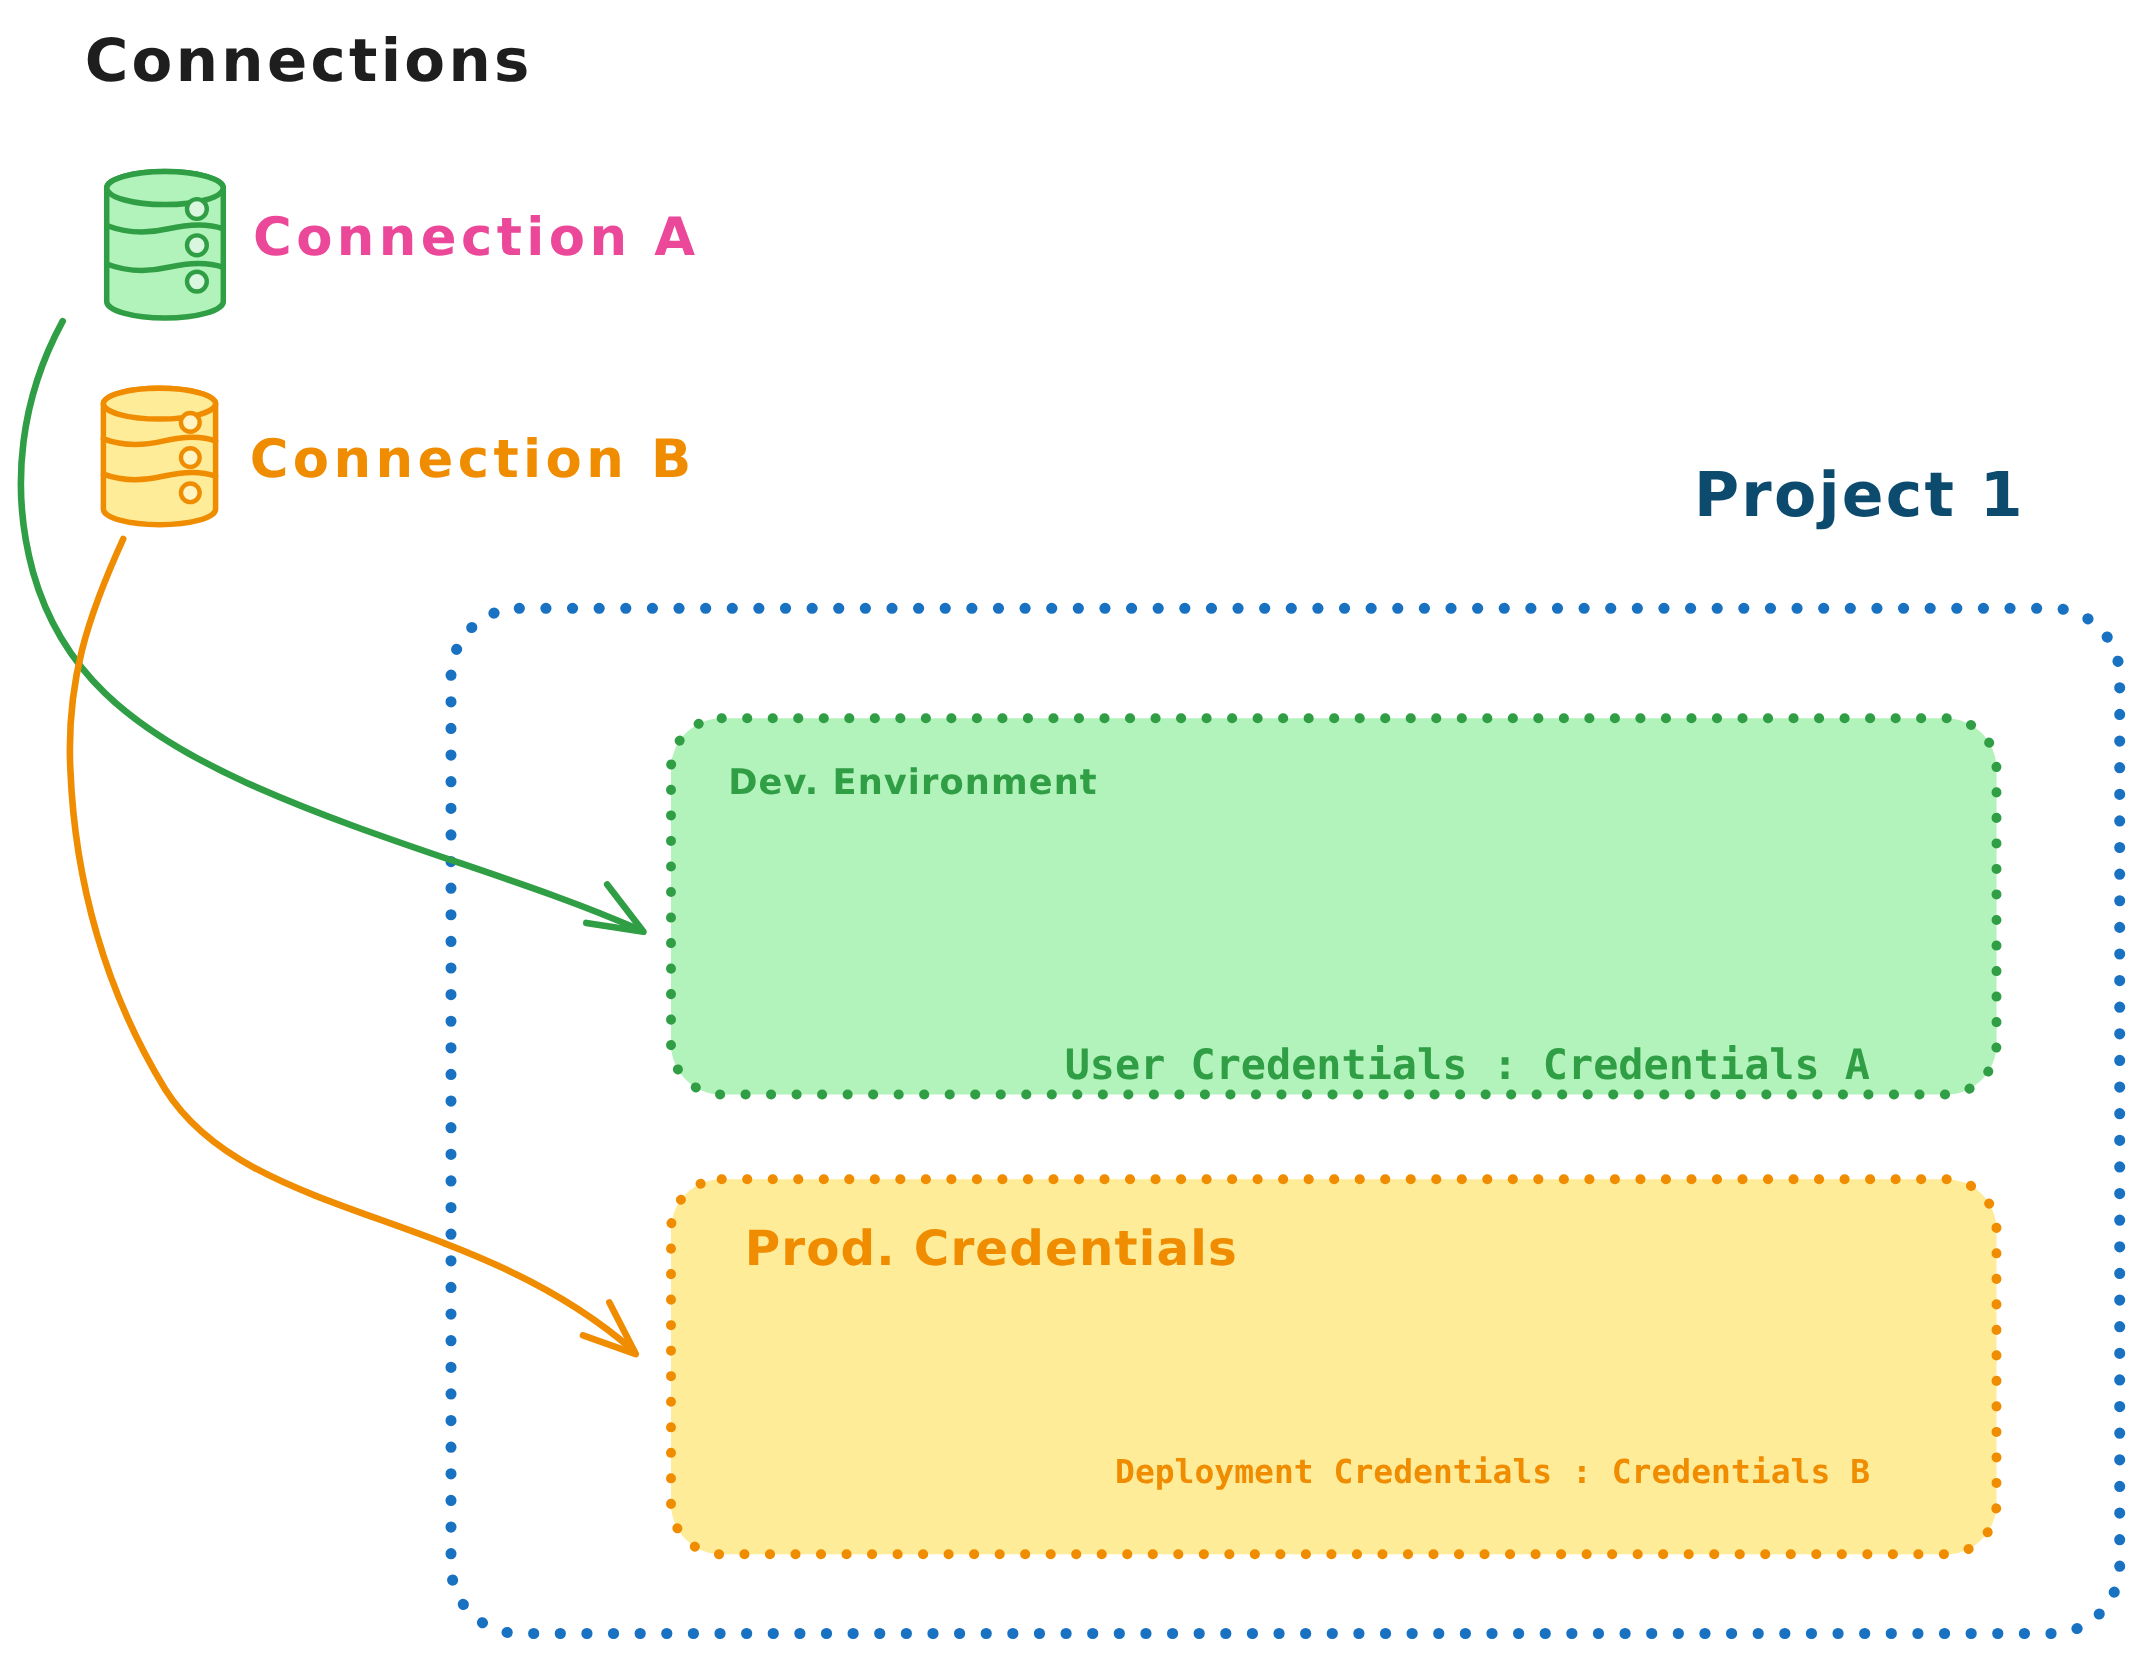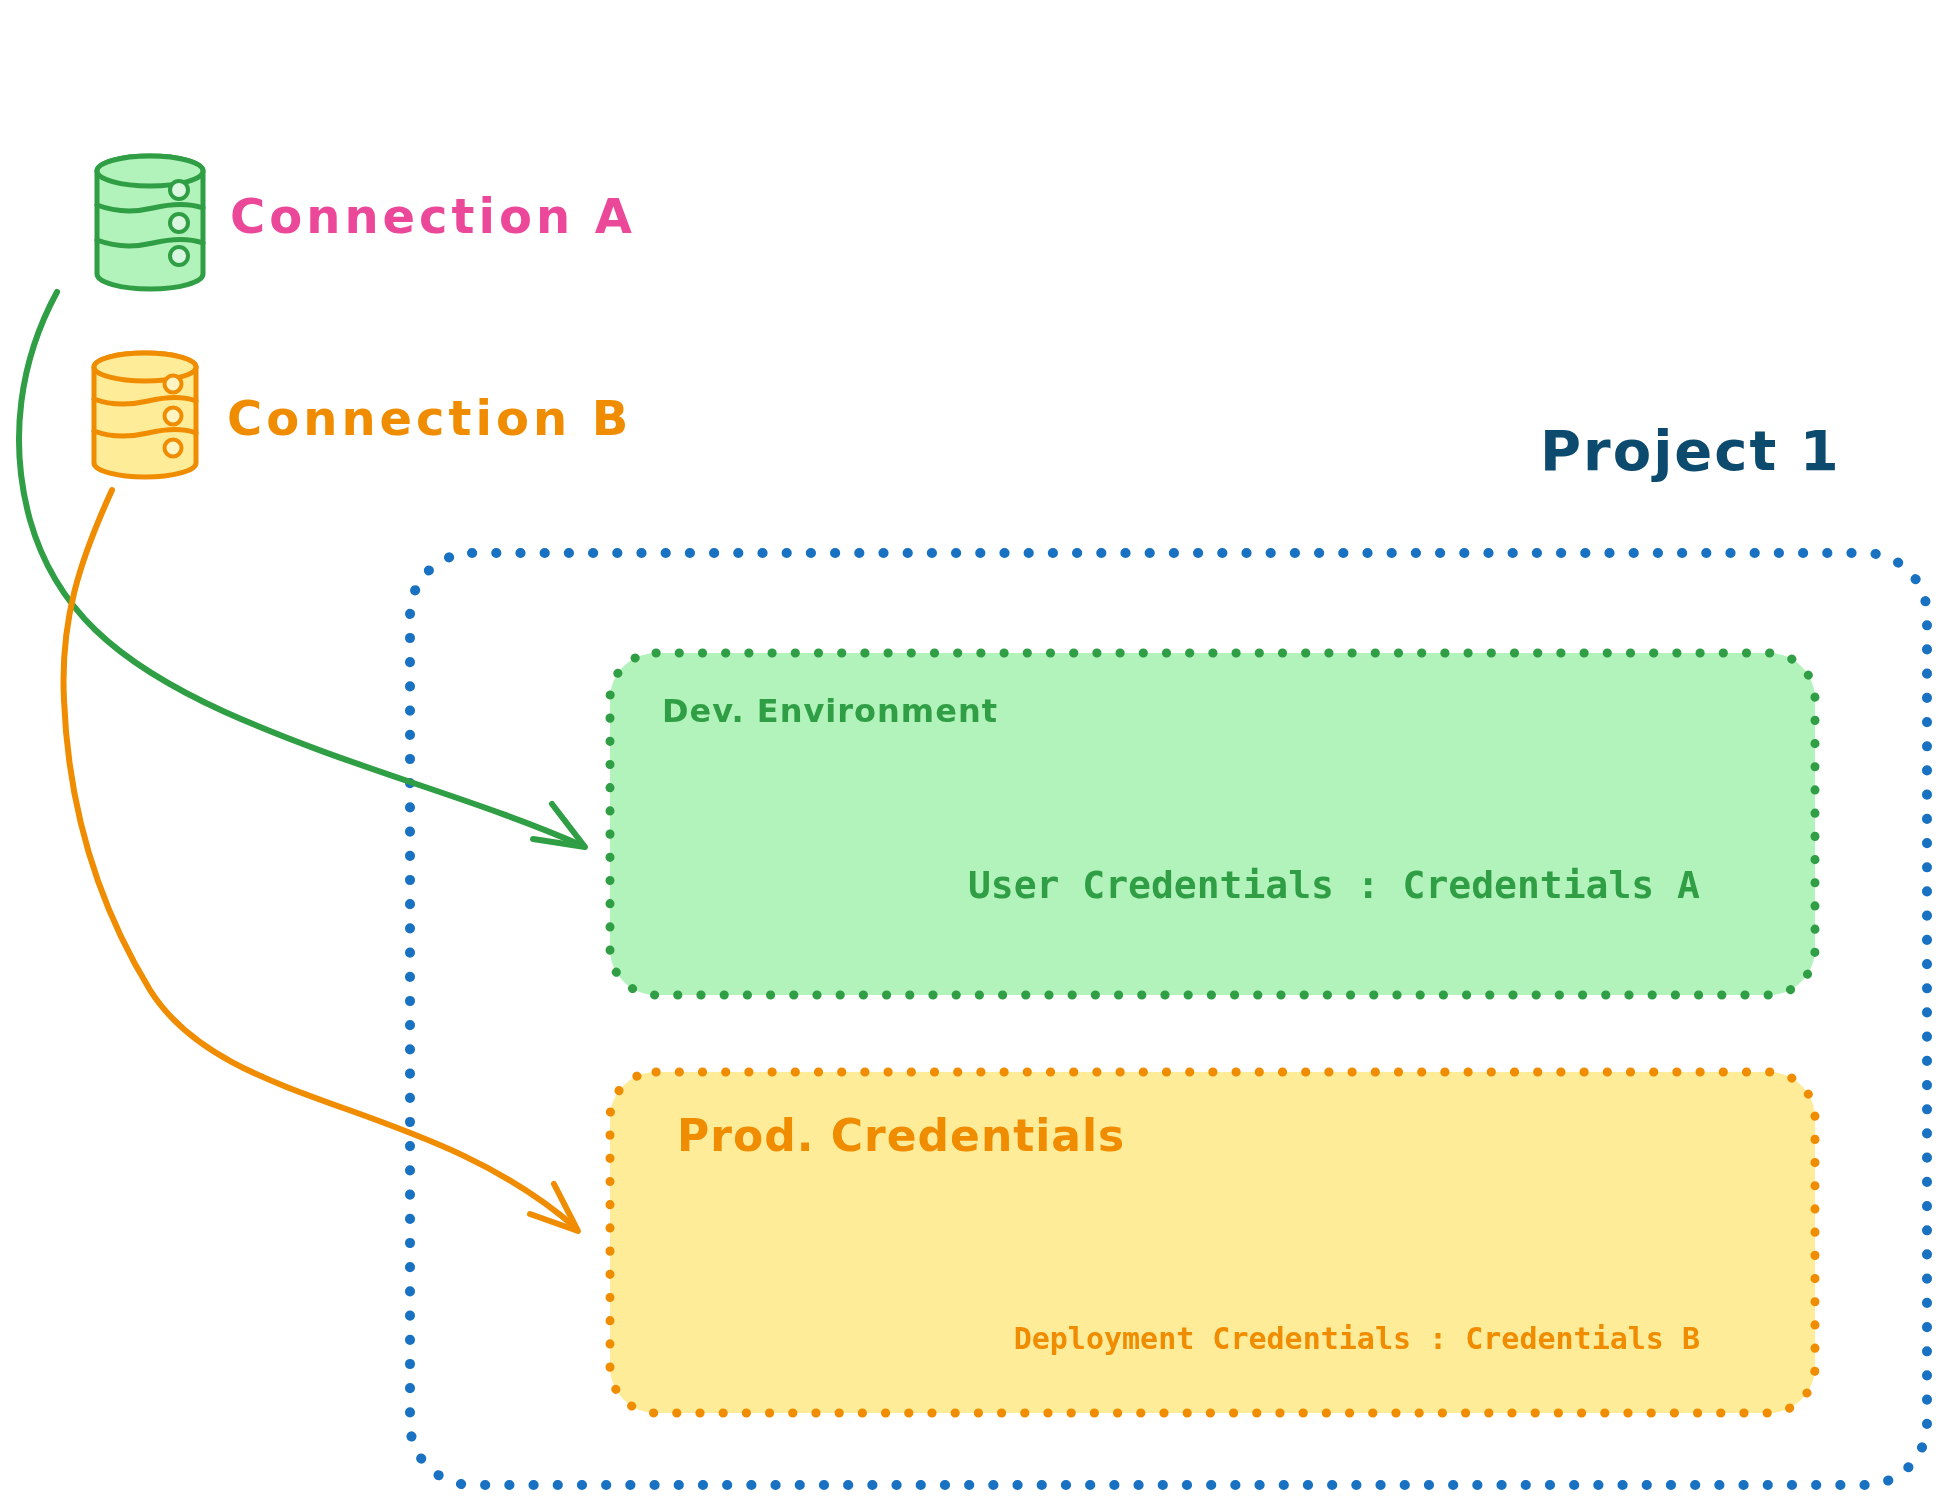--- a/index.html
+++ b/index.html
@@ -8,21 +8,21 @@
   #shapes{position:absolute;left:0;top:0;width:1948px;height:1506px;}
   .label{position:absolute;white-space:nowrap;line-height:1.1;font-weight:bold;}
   .hand{font-family:"DejaVu Sans",sans-serif;font-weight:bold;}
   .mono{font-family:"DejaVu Sans Mono",monospace;font-weight:bold;}
   .title{left:77px;top:26px;font-size:54px;letter-spacing:3px;color:#1e1e1e;}
   .conn-a{left:230px;top:190px;font-size:48px;letter-spacing:4px;color:#ec4899;}
   .conn-b{left:227px;top:392px;font-size:48px;letter-spacing:4px;color:#f08c00;}
   .project{left:1540px;top:420px;font-size:56px;letter-spacing:2px;color:#0c4a6e;}
   .env-dev{left:662px;top:694px;font-size:32px;letter-spacing:1px;color:#2f9e44;}
   .env-prod{left:677px;top:1112px;font-size:44px;letter-spacing:1px;color:#f08c00;}
-  .cred-a{right:248px;top:865px;font-size:38px;color:#2f9e44;}
+  .cred-a{right:248px;top:948px;font-size:38px;color:#2f9e44;}
   .cred-b{right:248px;top:1322px;font-size:30px;color:#f08c00;}
 </style>
 </head>
 <body>
 
 <div id="canvas">
 
   <svg id="shapes" viewBox="0 0 1948 1506" xmlns="http://www.w3.org/2000/svg">
 
     <rect x="410" y="553" width="1517" height="932" rx="62" ry="62" fill="none" stroke="#1971c2" stroke-width="10" stroke-linecap="round" stroke-dasharray="0.2 24"></rect>
@@ -55,20 +55,21 @@
       <path d="M 4 17 A 51 14 0 0 1 106 17 L 106 113 A 51 14 0 0 1 4 113 Z" fill="#ffec99"></path>
       <ellipse cx="55" cy="17" rx="51" ry="14" fill="#ffec99"></ellipse>
       <path d="M 4 49 Q 28 58 58 51 T 106 51" fill="none"></path>
       <path d="M 4 81 Q 28 90 58 83 T 106 83" fill="none"></path>
       <circle cx="83" cy="34" r="8.5" fill="#fff4c2" stroke-width="4"></circle>
       <circle cx="83" cy="66" r="8.5" fill="#fff4c2" stroke-width="4"></circle>
       <circle cx="83" cy="98" r="8.5" fill="#fff4c2" stroke-width="4"></circle>
     </g>
   </svg>
 
+  <div class="label hand title">Connections</div>
 
   <div class="label hand conn-a">Connection A</div>
   <div class="label hand conn-b">Connection B</div>
 
   <div class="label hand project">Project 1</div>
 
   <div class="label hand env-dev">Dev. Environment</div>
   <div class="label mono cred-a">User Credentials : Credentials A</div>
 
   <div class="label hand env-prod">Prod. Credentials</div>

